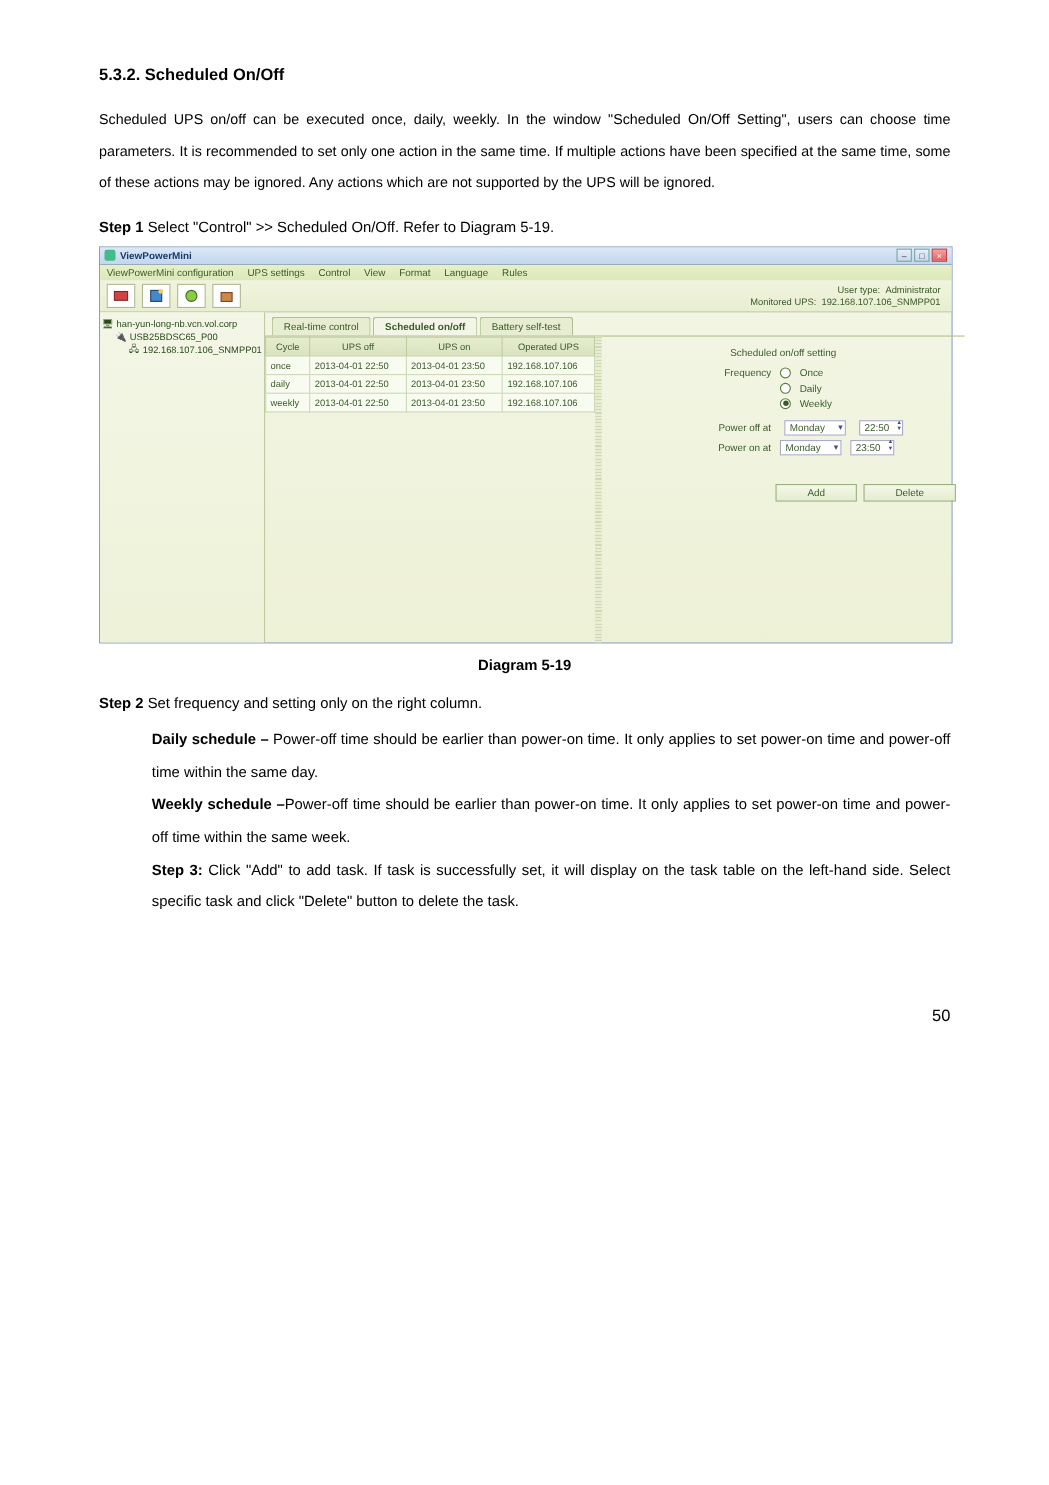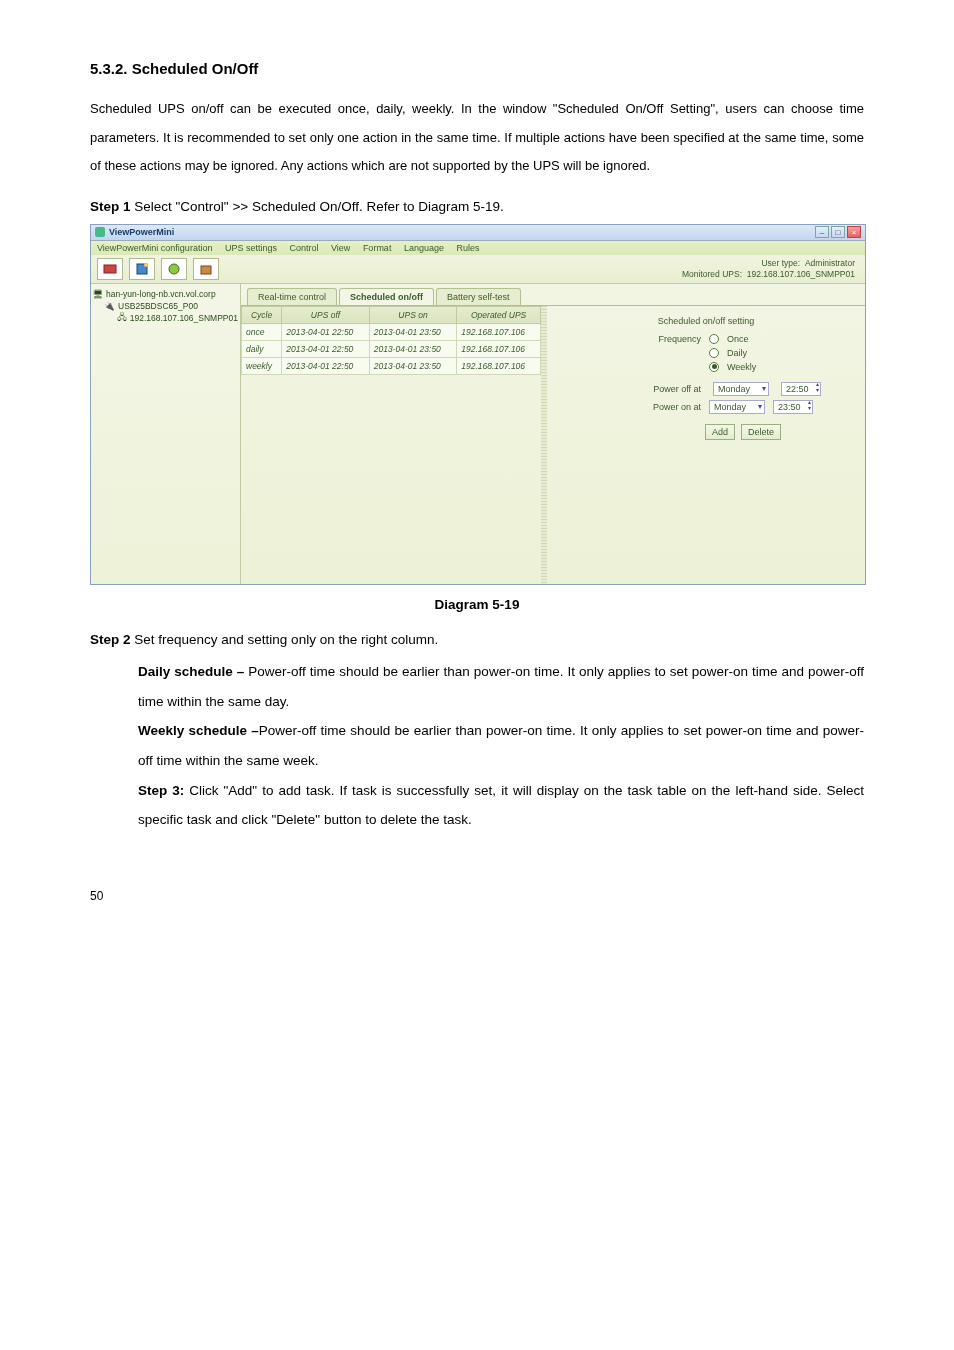--- a/index.html
+++ b/index.html
@@ -13,21 +13,21 @@
   }
   .section-heading { font-size: 15px; font-weight: bold; margin-bottom: 18px; }
   .body-para { font-size: 13px; line-height: 2.2; text-align: justify; margin-bottom: 18px; }
   .step-line { font-size: 13.5px; margin: 14px 0 10px 0; }
   .step-line .bold { font-weight: bold; }
   .diagram-caption { text-align: center; font-weight: bold; font-size: 13.5px; margin: 12px 0 20px 0; }
   .indent-block { margin-left: 48px; }
   .indent-block p { font-size: 13.5px; line-height: 2.2; text-align: justify; }
   .indent-block .note-head { font-weight: bold; margin-top: 4px; }
   .indent-block .inline-bold { font-weight: bold; margin-top: 16px; }
-  .page-num { text-align: left; font-size: 12px; margin-top: 54px; }
+  .page-num { text-align: right; font-size: 15px; margin-top: 80px; }
 
   
   .app-window {
     width: 776px;
     border: 1px solid #8aa0c0;
     background: linear-gradient(#f3f6e6, #edf1d6);
     font-family: Tahoma, Arial, sans-serif;
     font-size: 9px;
     color: #333;
     margin: 4px auto 0 auto;
@@ -71,36 +71,36 @@
   .tree-pane { width: 150px; border-right:1px solid #c0caa0; padding:4px 2px; background:linear-gradient(#f3f6e6,#eef2d8);}
   .tree-row { display:flex; align-items:center; gap:3px; padding:1px 0; font-size:8.5px; color:#2a4a1a; }
   .tree-row .ticon { width:10px; height:10px; display:inline-flex; align-items:center; justify-content:center; }
   .tree-row.indent1 { padding-left: 12px; }
   .tree-row.indent2 { padding-left: 24px; }
   .content-pane { flex:1; display:flex; flex-direction:column; }
   .tabs-row { display:flex; gap:0; padding: 4px 6px 0 6px; }
   .tab { padding:3px 10px; font-size:9px; border:1px solid #b0c090; border-bottom:none; background:#e6edd0; color:#3a5a2a; border-radius:3px 3px 0 0; margin-right:2px;text-align:right; }
   .tab.active { background:#f3f6e6; font-weight:bold; }
   .tab-content { flex:1; border-top:1px solid #b0c090; display:flex; }
-  .table-side { width: 300px; padding:0;font-style:italic; }
+  .table-side { width: 300px; padding:0; }
   .utable { width:100%; border-collapse:collapse; font-size:8.5px; }
   .utable th { background:linear-gradient(#e6edd0,#dae3c0); border:1px solid #c0caa0; padding:3px 4px; color:#3a5a2a; font-weight:normal; }
   .utable td { border:1px solid #d0d8b8; padding:3px 4px; background:#f8fbef; color:#3a5a2a; }
   .split-handle { width:6px; background:repeating-linear-gradient(#d0d8b8,#d0d8b8 1px,#e6edd0 1px,#e6edd0 3px); cursor:col-resize; }
   .form-side { flex:1; padding: 10px 8px 8px 8px; }
   .form-group-title { text-align:center; font-size:9px; color:#3a5a2a; margin-bottom:8px; }
   .form-row { display:flex; align-items:center; gap:8px; margin:4px 0 4px 80px; font-size:9px; color:#3a5a2a;}
   .form-label { width:66px; text-align:right; }
   .radio { width:10px; height:10px; border:1px solid #5a7a3a; border-radius:50%; display:inline-flex; align-items:center; justify-content:center; background:#fff;}
   .radio.checked::after { content:""; width:5px; height:5px; background:#3a5a2a; border-radius:50%; }
   .sel { border:1px solid #aac; background:#fff; padding:1px 12px 1px 4px; font-size:9px; position:relative; min-width:56px; display:inline-block; }
   .sel::after { content:"▾"; position:absolute; right:2px; top:1px; font-size:8px; color:#44a; }
   .spin { border:1px solid #aac; background:#fff; padding:1px 10px 1px 4px; font-size:9px; position:relative; min-width:40px; display:inline-block;}
   .spin::after { content:"▴\A▾"; white-space:pre; position:absolute; right:1px; top:-2px; font-size:6px; line-height:6px; color:#44a;}
-  .btn { border:1px solid #9ab080; background:linear-gradient(#f4f8e6,#e4ecd0); padding:2px 6px; font-size:9px; color:#3a5a2a; }
+  .btn { border:1px solid #9ab080; background:linear-gradient(#f4f8e6,#e4ecd0); padding:2px 28px; font-size:9px; color:#3a5a2a;margin-top:16px; }
   .btn-row { margin:10px 0 0 150px; display:flex; gap:6px; }
 </style>
 </head>
 <body>
 
 <h2 class="section-heading">5.3.2. Scheduled On/Off</h2>
 
 <p class="body-para">Scheduled UPS on/off can be executed once, daily, weekly. In the window "Scheduled On/Off Setting", users can choose time parameters. It is recommended to set only one action in the same time.  If multiple actions have been specified at the same time, some of these actions may be ignored. Any actions which are not supported by the UPS will be ignored.</p>
 
 <p class="step-line">

